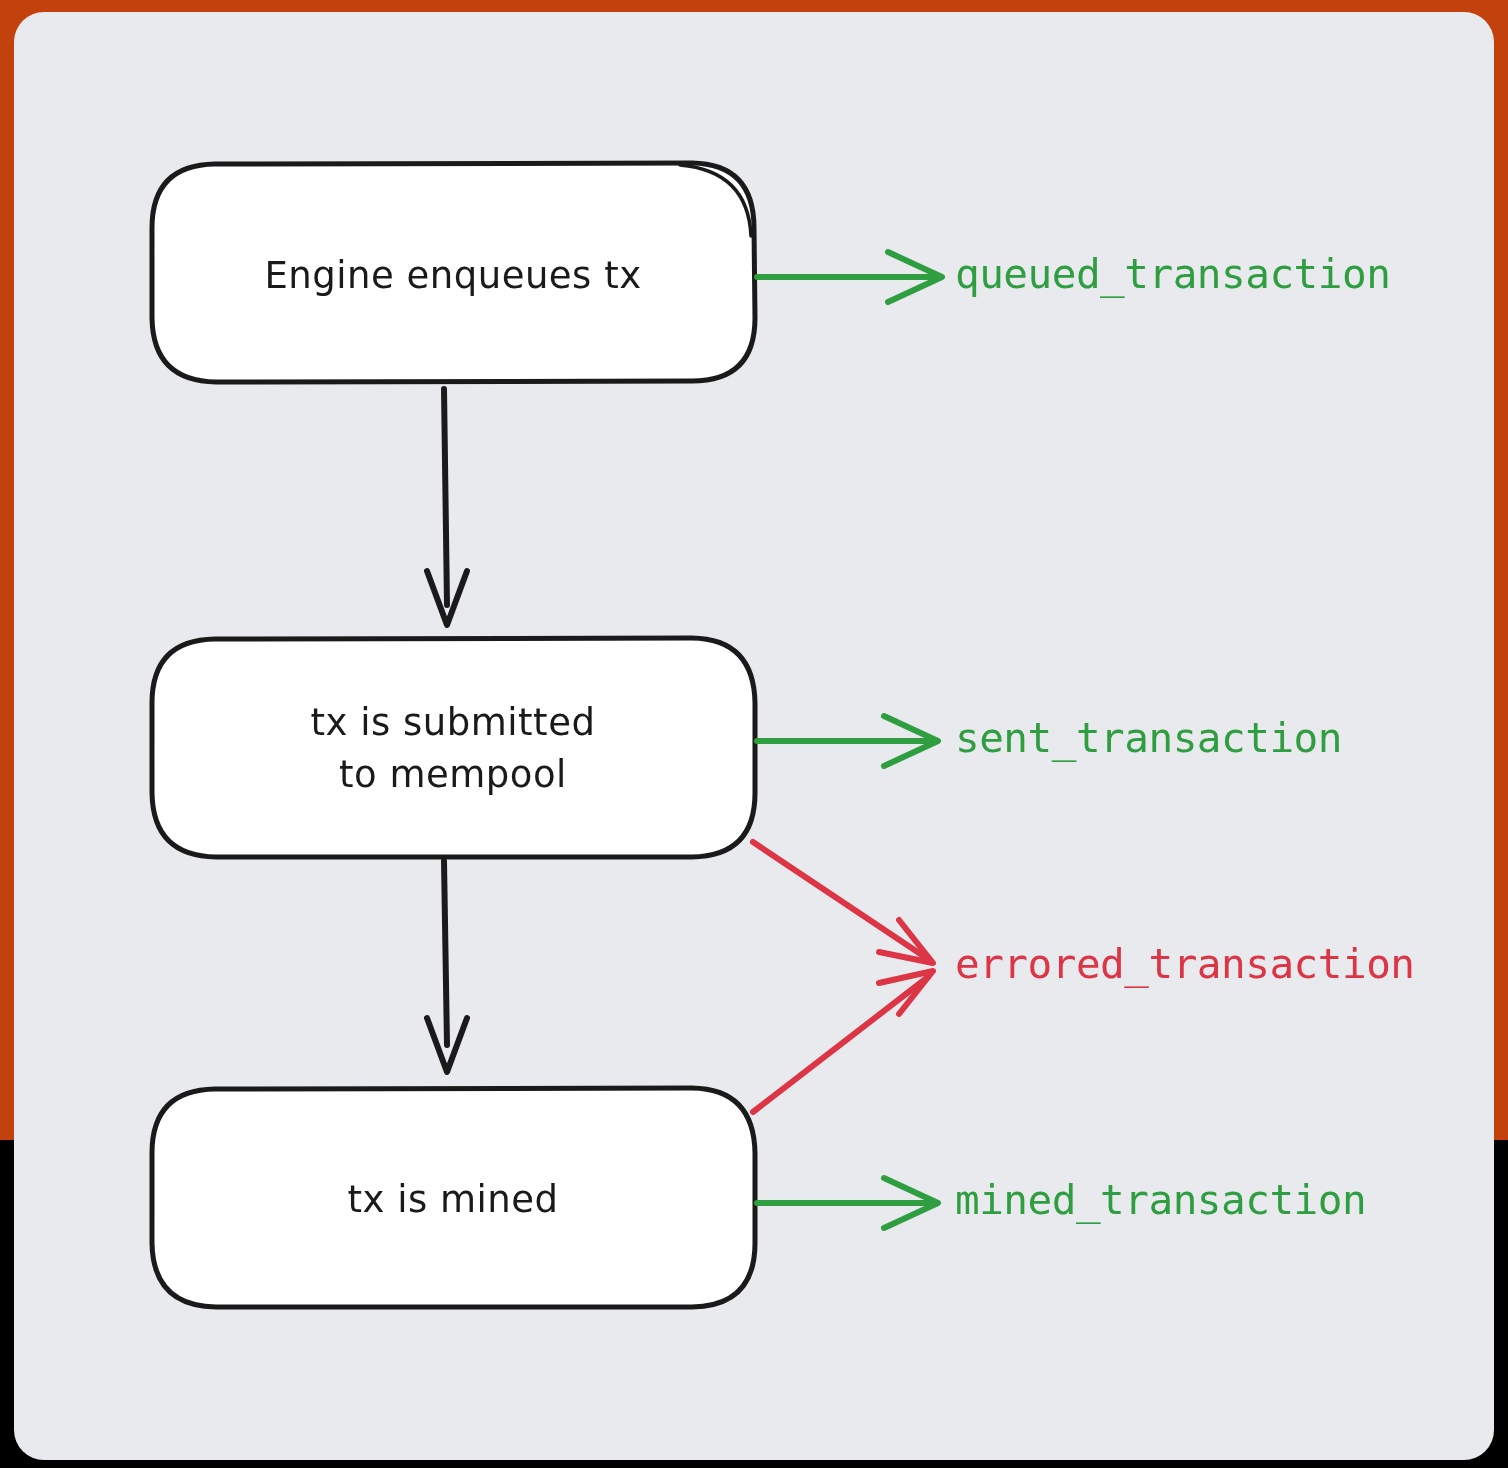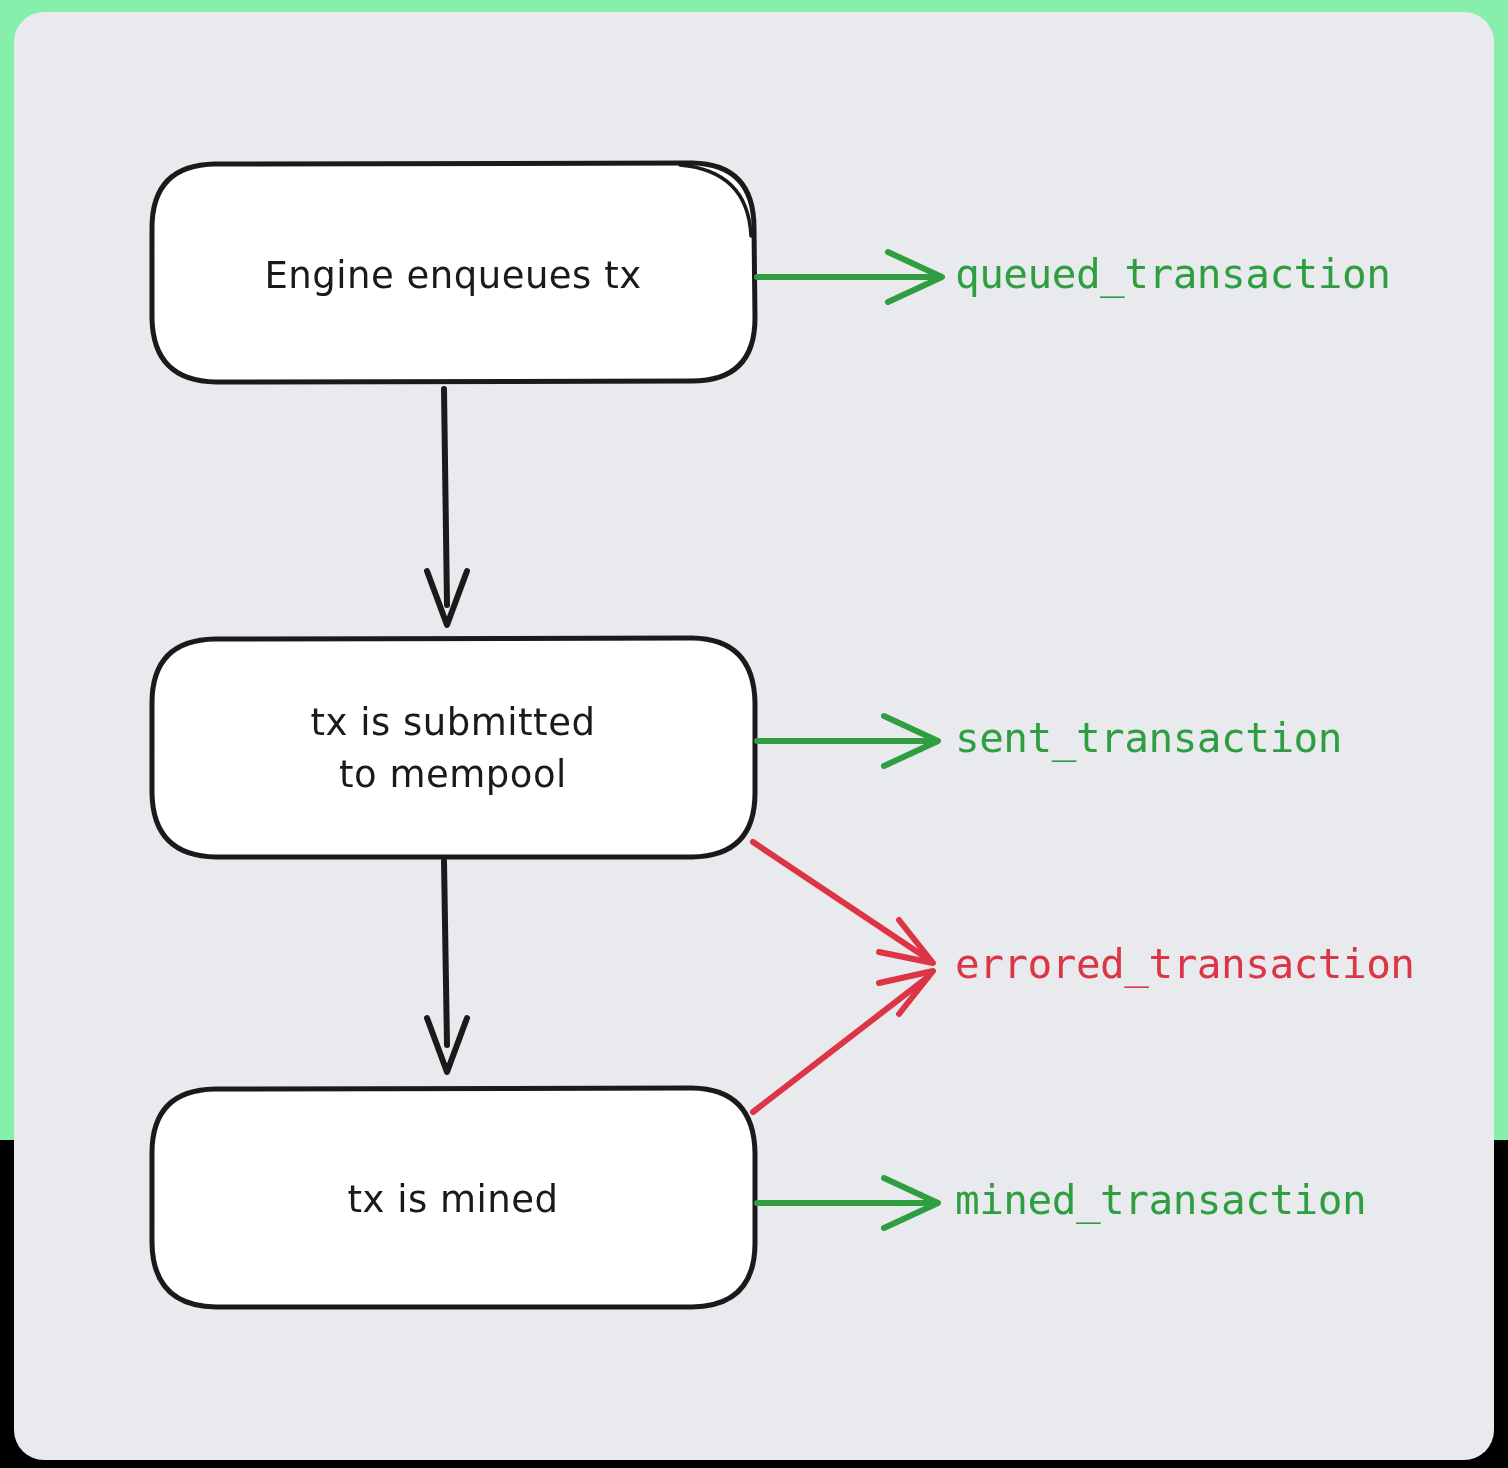--- a/index.html
+++ b/index.html
@@ -7,21 +7,21 @@
     padding: 0;
     background: #000000;
     width: 1508px;
     height: 1468px;
     overflow: hidden;
   }
   #root {
     position: relative;
     width: 1508px;
     height: 1140px;
-    background: #86efac;
+    background: #c2410c;
     font-family: "Liberation Sans", sans-serif;
   }
   .panel {
     position: absolute;
     left: 14px;
     top: 12px;
     width: 1480px;
     height: 1448px;
     background: #e9eaee;
     border-radius: 30px;

